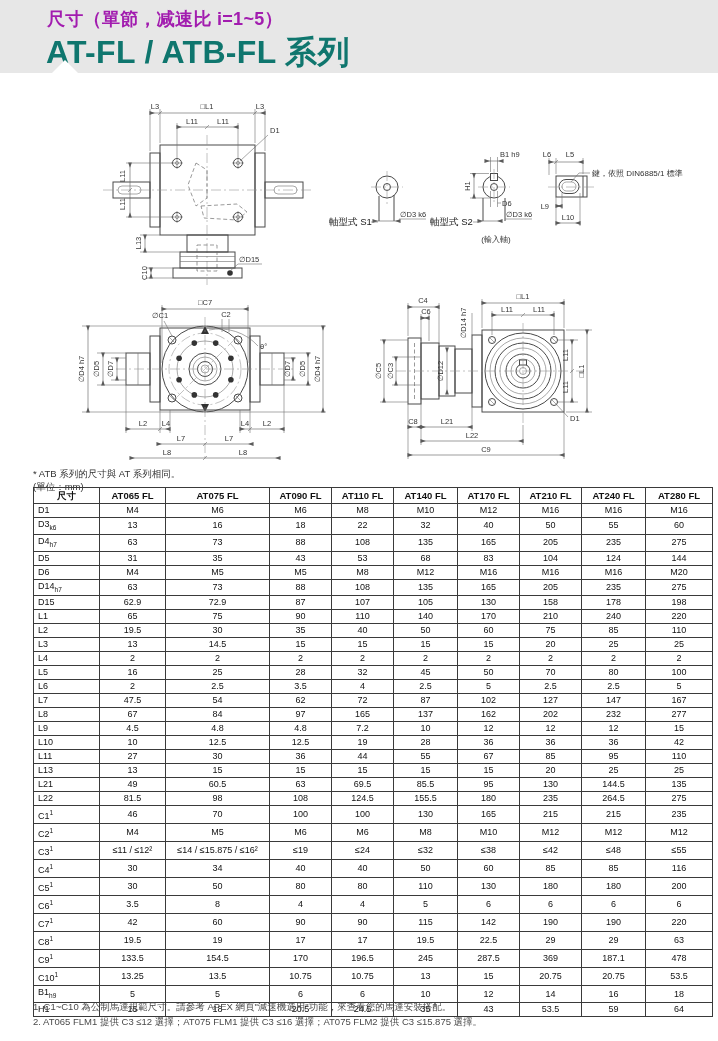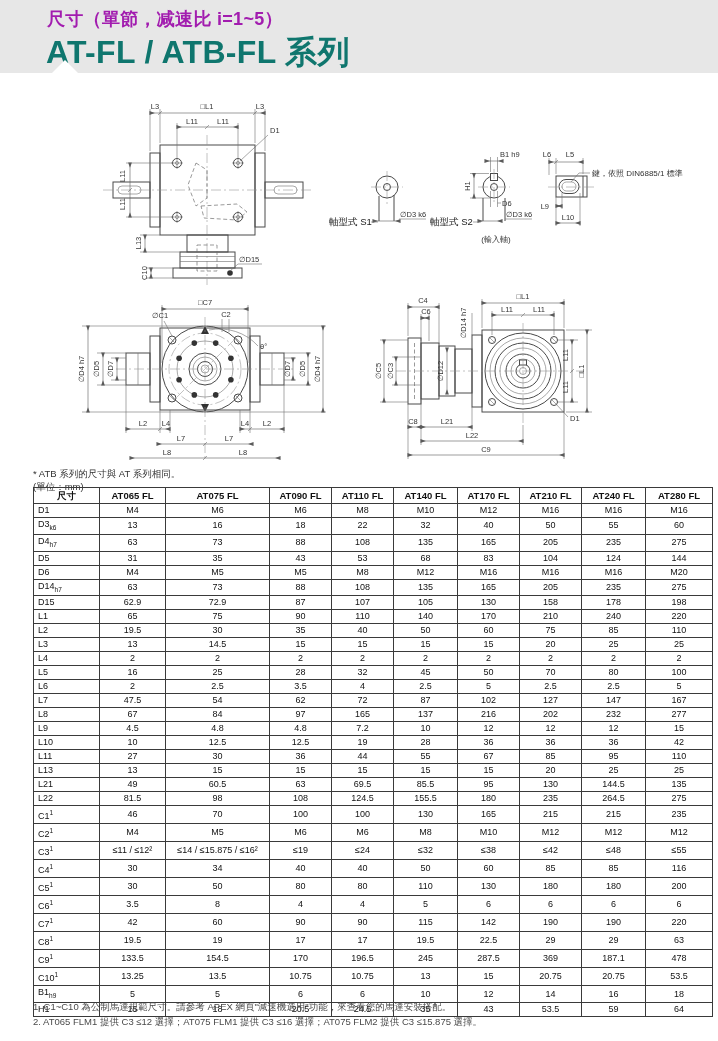--- a/index.html
+++ b/index.html
@@ -606,21 +606,21 @@
           <td>147</td>
           <td>167</td>
         </tr>
         <tr>
           <th>L8</th>
           <td>67</td>
           <td>84</td>
           <td>97</td>
           <td>165</td>
           <td>137</td>
-          <td>216</td>
+          <td>162</td>
           <td>202</td>
           <td>232</td>
           <td>277</td>
         </tr>
         <tr>
           <th>L9</th>
           <td>4.5</td>
           <td>4.8</td>
           <td>4.8</td>
           <td>7.2</td>

